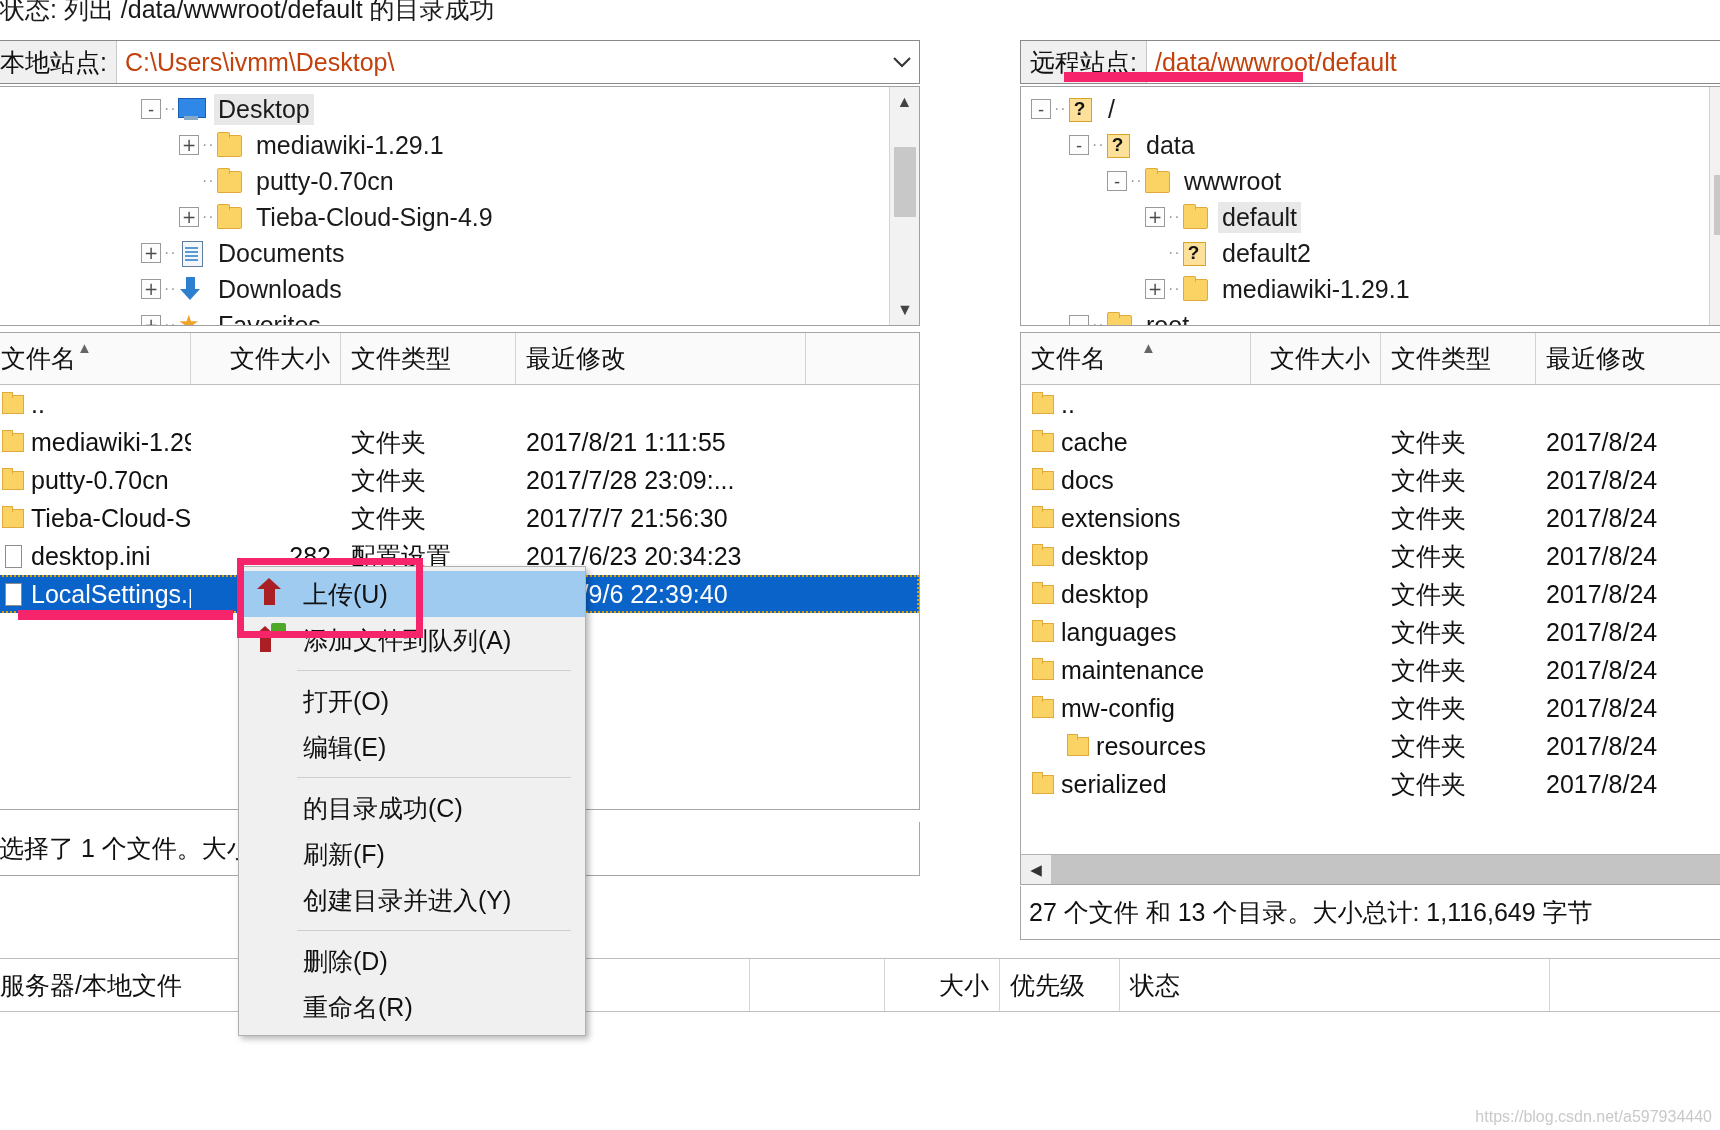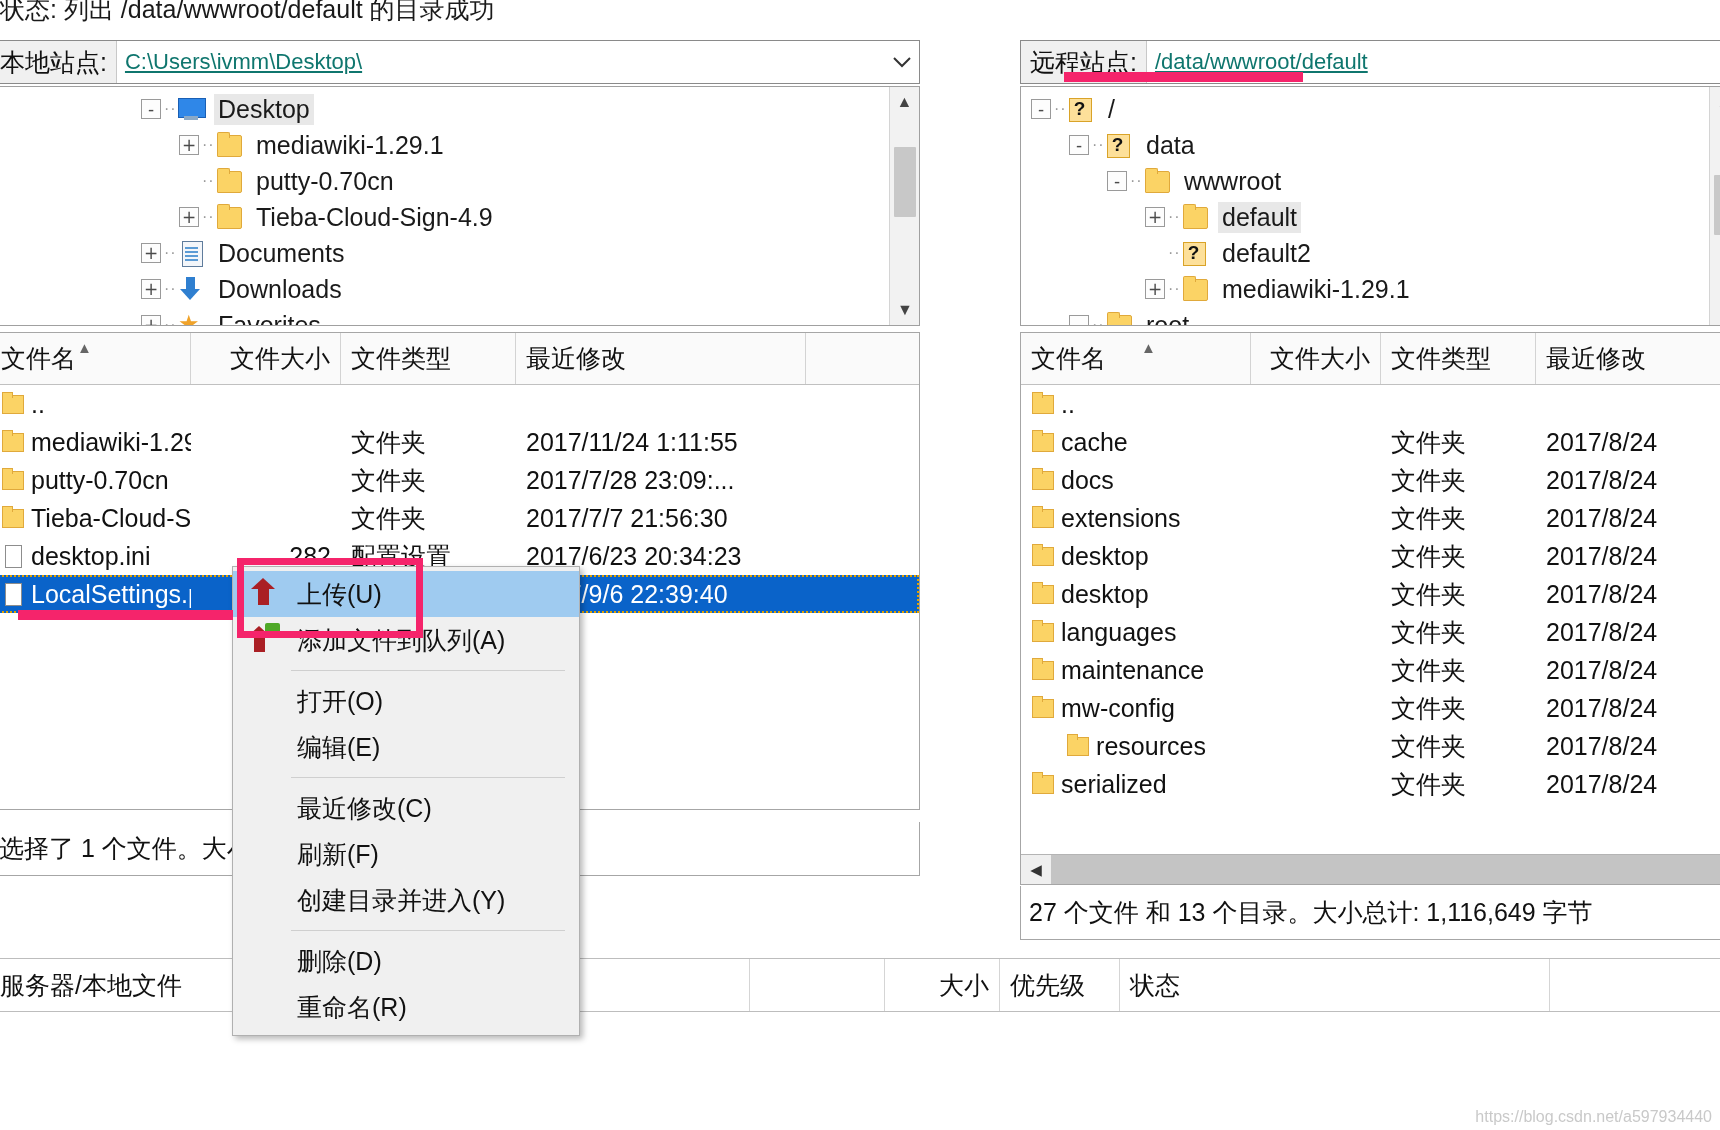--- a/index.html
+++ b/index.html
@@ -24,21 +24,21 @@
     position: absolute; height: 44px; display: flex; align-items: stretch;
     border: 1px solid #8a8a8a; background: #ffffff;
   }
   .sitebar .lbl {
     background: #f0f0f0; display:flex; align-items:center;
     padding: 0 9px; font-size: 25px; color:#111; white-space: nowrap;
     border-right: 1px solid #c8c8c8;
   }
   .sitebar .val {
     flex: 1; display:flex; align-items:center; padding: 0 8px;
-    font-size: 22px; color: #0f766e; white-space: nowrap; overflow:hidden;text-decoration:underline;
+    font-size: 25px; color: #c2410c; white-space: nowrap; overflow:hidden;
   }
   .sitebar .caret {
     width: 34px; display:flex; align-items:center; justify-content:center;
     font-size: 18px; color:#333;
   }
 
   #local-sitebar { left: -10px; top: 40px; width: 930px; }
   #remote-sitebar { left: 1020px; top: 40px; width: 720px; }
 
   
@@ -197,21 +197,21 @@
     border-top:1px solid #bdbdbd; border-bottom:1px solid #bdbdbd;
   }
   #queue-head .qcol {
     display:flex; align-items:center; font-size:25px; color:#111;
     border-right:1px solid #d5d5d5; padding: 0 10px; white-space:nowrap;
   }
   #queue-head .qcol.num { justify-content:flex-end; }
 
   
   #ctx-menu {
-    position:absolute; left: 232px; top: 566px; width: 348px;
+    position:absolute; left: 238px; top: 566px; width: 348px;
     background:#f0f0f0; border:1px solid #b0b0b0;
     box-shadow: 3px 3px 6px rgba(0,0,0,0.28);
     padding: 4px 0 5px 0; z-index: 40;
   }
   .mitem {
     display:flex; align-items:center; height: 46px; font-size:25px; color:#111;
     padding-left: 6px; white-space:nowrap;
   }
   .mitem.hl { background:#9fcbf0; }
   .mitem .micon { width: 52px; height: 34px; position:relative; flex:none; }
@@ -393,21 +393,21 @@
           <div class="cell" style="width: 175px;"></div>
           <div class="cell" style="width: 290px;"></div>
         </div>
         <div class="lrow">
           <div class="cell name" style="width: 200px;">
             <span class="ficon folder"></span>
             <span>mediawiki-1.29...</span>
           </div>
           <div class="cell num" style="width: 150px;"></div>
           <div class="cell" style="width: 175px;">文件夹</div>
-          <div class="cell" style="width: 290px;">2017/11/24 1:11:55</div>
+          <div class="cell" style="width: 290px;">2017/8/21 1:11:55</div>
         </div>
         <div class="lrow">
           <div class="cell name" style="width: 200px;">
             <span class="ficon folder"></span>
             <span>putty-0.70cn</span>
           </div>
           <div class="cell num" style="width: 150px;"></div>
           <div class="cell" style="width: 175px;">文件夹</div>
           <div class="cell" style="width: 290px;">2017/7/28 23:09:...</div>
         </div>
@@ -582,21 +582,21 @@
         <span class="micon"></span>
         <span class="mlabel">打开(O)</span>
       </div>
       <div class="mitem">
         <span class="micon"></span>
         <span class="mlabel">编辑(E)</span>
       </div>
       <div class="msep"></div>
       <div class="mitem">
         <span class="micon"></span>
-        <span class="mlabel">最近修改(C)</span>
+        <span class="mlabel">的目录成功(C)</span>
       </div>
       <div class="mitem">
         <span class="micon"></span>
         <span class="mlabel">刷新(F)</span>
       </div>
       <div class="mitem">
         <span class="micon"></span>
         <span class="mlabel">创建目录并进入(Y)</span>
       </div>
       <div class="msep"></div>

